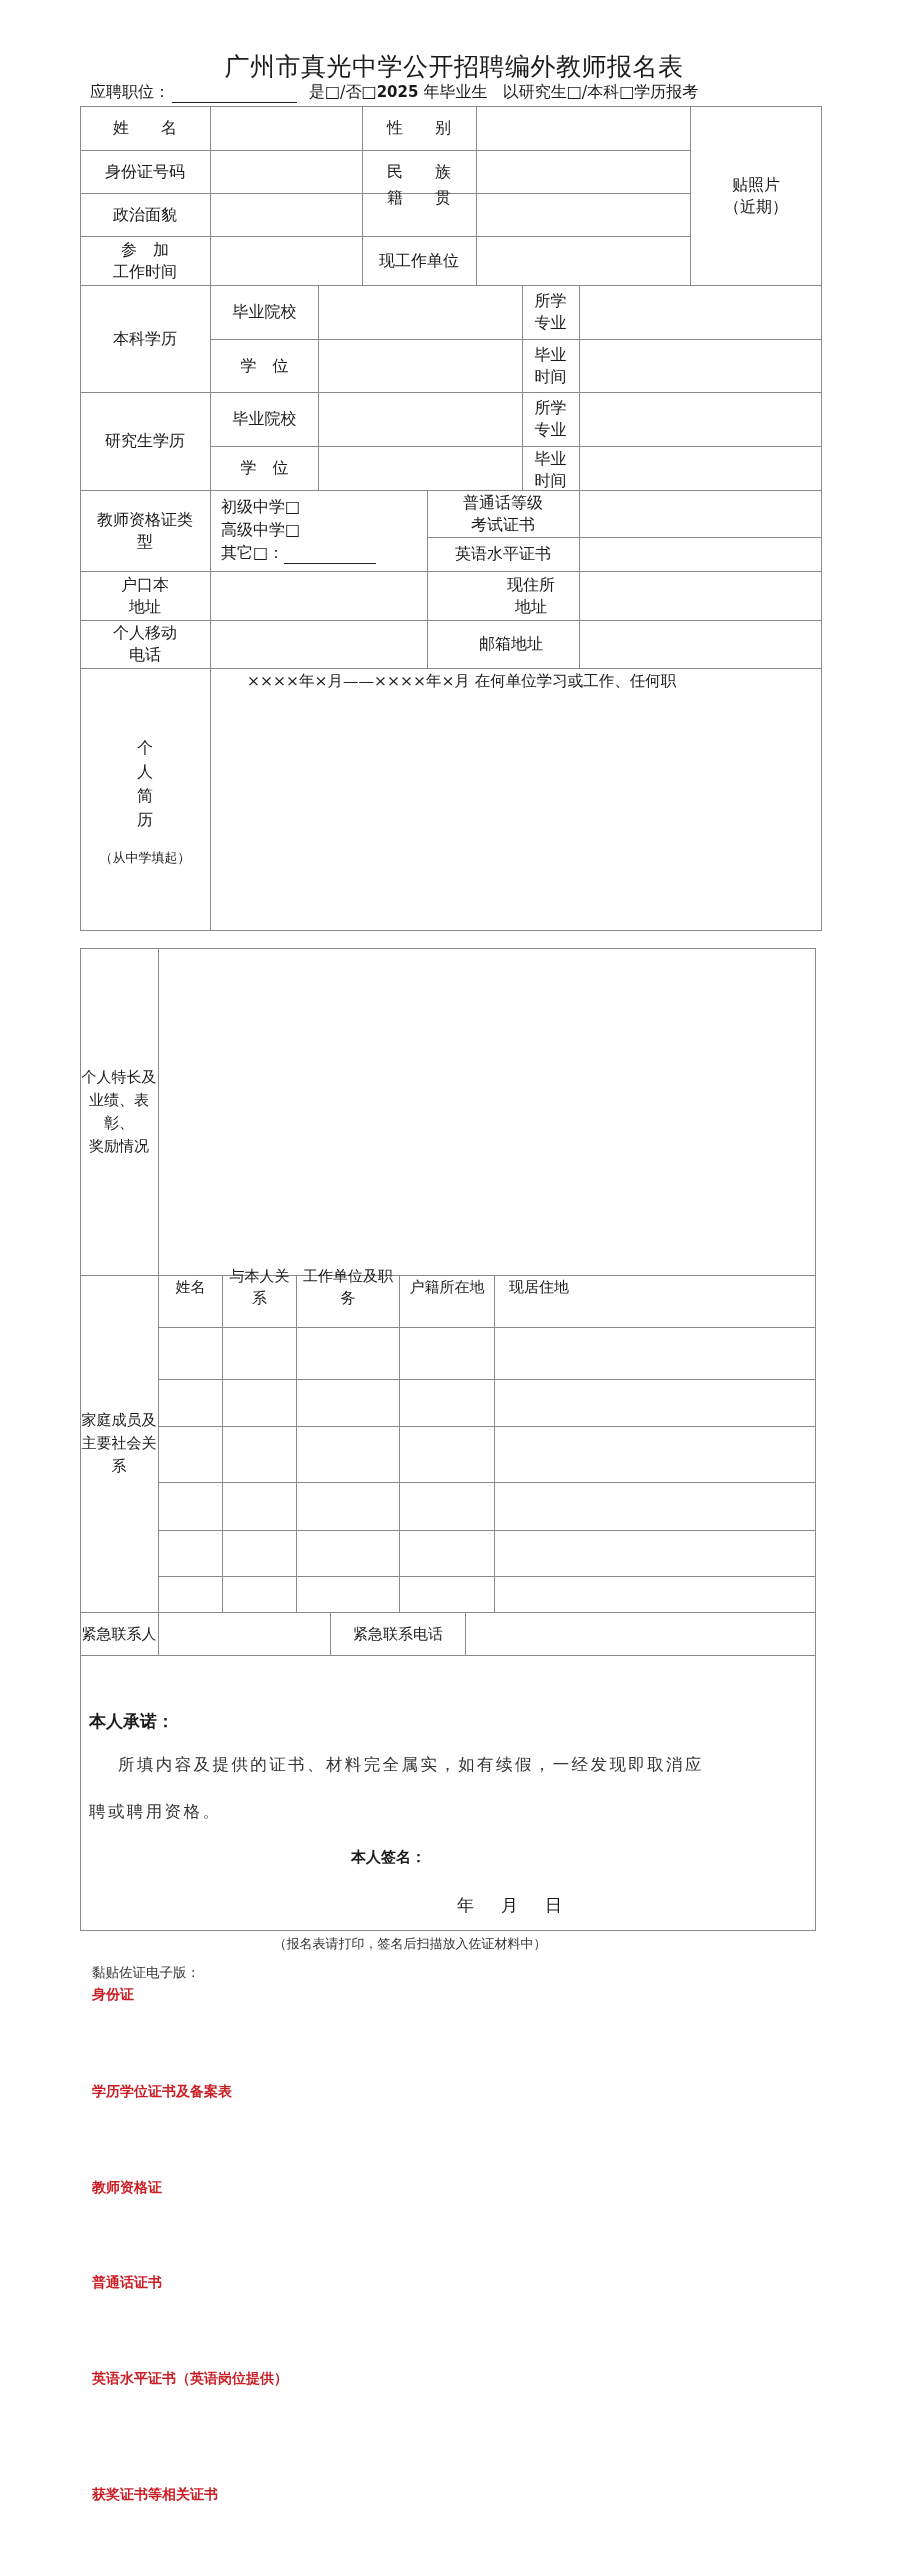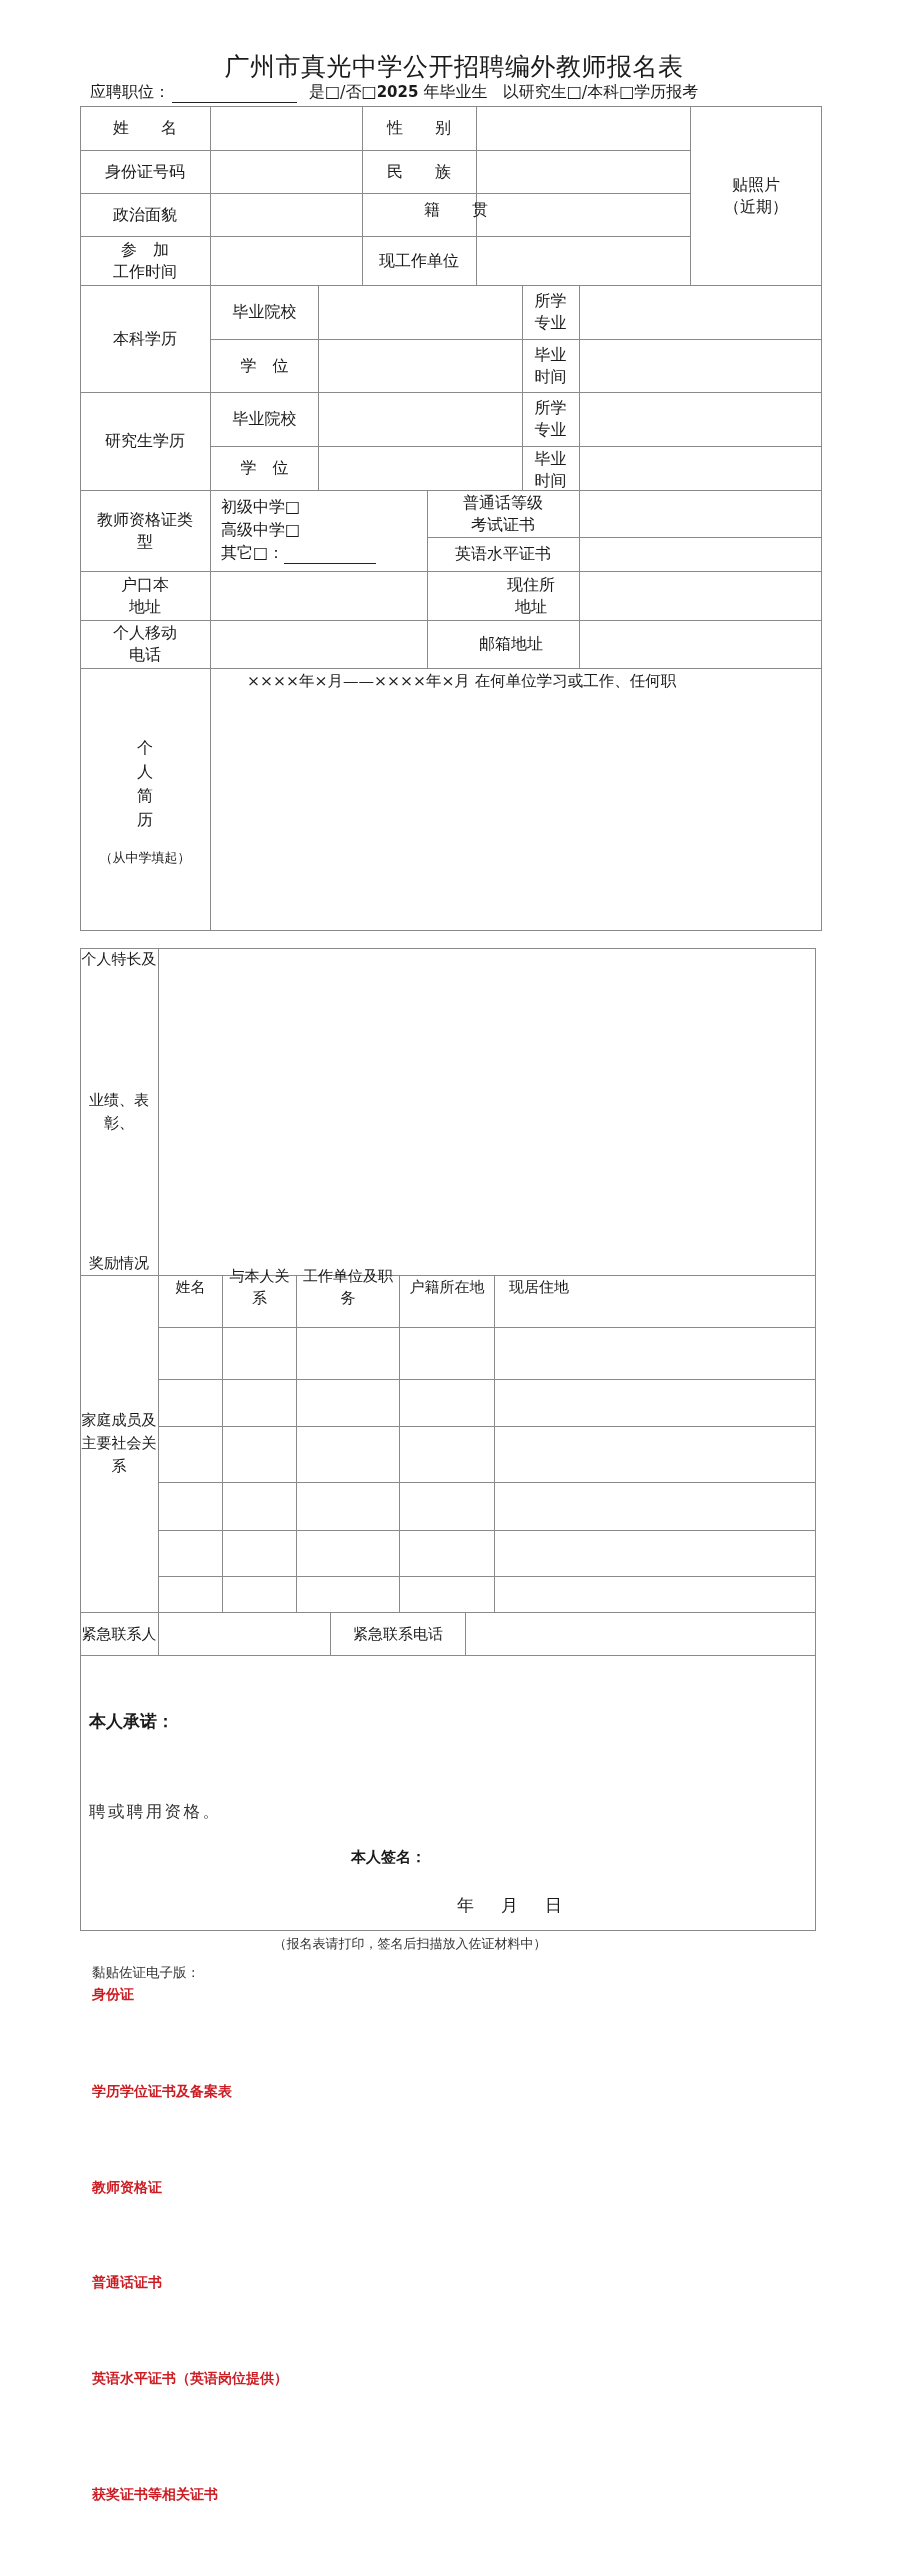--- a/index.html
+++ b/index.html
@@ -47,21 +47,21 @@
   <div class="cell" style="left:362px;top:106px;width:114px;height:44px;">性　　别</div>
   <div class="input" style="left:477px;top:106px;width:213px;height:44px;"></div>
 
   <div class="cell" style="left:80px;top:150px;width:130px;height:43px;">身份证号码</div>
   <div class="input" style="left:211px;top:150px;width:151px;height:43px;"></div>
   <div class="cell" style="left:362px;top:150px;width:114px;height:43px;">民　　族</div>
   <div class="input" style="left:477px;top:150px;width:213px;height:43px;"></div>
 
   <div class="cell" style="left:80px;top:193px;width:130px;height:43px;">政治面貌</div>
   <div class="input" style="left:211px;top:193px;width:151px;height:43px;"></div>
-  <div class="cell" style="left:362px;top:188px;width:114px;height:43px;padding-left:37px;">籍　　贯</div>
+  <div class="cell" style="left:362px;top:176px;width:114px;height:43px;">籍　　贯</div>
   <div class="input" style="left:477px;top:193px;width:213px;height:43px;"></div>
 
   <div class="cell" style="left:80px;top:236px;width:130px;height:49px;flex-direction:column;">
     <span>参　加</span>
     <span>工作时间</span>
   </div>
   <div class="input" style="left:211px;top:236px;width:151px;height:49px;"></div>
   <div class="cell" style="left:362px;top:236px;width:114px;height:49px;">现工作单位</div>
   <div class="input" style="left:477px;top:236px;width:213px;height:49px;"></div>
 
@@ -166,21 +166,21 @@
 </div>
 
 <div>
   <div class="ln h" style="left:80px;top:948px;width:736px;"></div>
   <div class="ln v" style="left:80px;top:948px;height:983px;"></div>
   <div class="ln v" style="left:815px;top:948px;height:983px;"></div>
   <div class="ln h" style="left:80px;top:1930px;width:736px;"></div>
   <div class="ln v" style="left:158px;top:948px;height:707px;"></div>
 
   <div class="ln h" style="left:80px;top:1275px;width:736px;"></div>
-  <div class="cell" style="left:80px;top:948px;width:78px;height:327px;flex-direction:column;font-size:15px;line-height:23px;justify-content:space-between;">
+  <div class="cell" style="left:80px;top:948px;width:78px;height:327px;flex-direction:column;font-size:15px;line-height:23px;">
     <span>个人特长及</span>
     <span>业绩、表彰、</span>
     <span>奖励情况</span>
   </div>
   <div class="input" style="left:159px;top:948px;width:656px;height:327px;"></div>
 
   <div class="ln v" style="left:222px;top:1275px;height:337px;"></div>
   <div class="ln v" style="left:296px;top:1275px;height:337px;"></div>
   <div class="ln v" style="left:399px;top:1275px;height:337px;"></div>
   <div class="ln v" style="left:494px;top:1275px;height:337px;"></div>
@@ -213,20 +213,21 @@
   <div class="ln v" style="left:330px;top:1612px;height:43px;"></div>
   <div class="ln v" style="left:465px;top:1612px;height:43px;"></div>
   <div class="ln h" style="left:80px;top:1655px;width:736px;"></div>
   <div class="cell" style="left:80px;top:1612px;width:78px;height:43px;font-size:15px;">紧急联系人</div>
   <div class="input" style="left:159px;top:1612px;width:171px;height:43px;"></div>
   <div class="cell" style="left:331px;top:1612px;width:134px;height:43px;font-size:15px;">紧急联系电话</div>
   <div class="input" style="left:466px;top:1612px;width:349px;height:43px;"></div>
 
   <div class="abs" style="left:81px;top:1656px;width:734px;height:274px;">
     <div class="abs" style="left:8px;top:54px;font-size:17px;font-weight:bold;">本人承诺：</div>
+    <div class="abs" style="left:37px;top:98px;font-size:16.5px;letter-spacing:2.4px;white-space:nowrap;color:#333;">所填内容及提供的证书、材料完全属实，如有续假，一经发现即取消应</div>
     <div class="abs" style="left:8px;top:145px;font-size:16.5px;letter-spacing:2.4px;white-space:nowrap;color:#333;">聘或聘用资格。</div>
     <div class="abs" style="left:270px;top:192px;font-size:15px;font-weight:bold;">本人签名：</div>
     <div class="abs" style="left:300px;top:186px;width:200px;height:28px;"></div>
     <div class="abs" style="left:376px;top:238px;font-size:17px;">年</div>
     <div class="abs" style="left:420px;top:238px;font-size:17px;">月</div>
     <div class="abs" style="left:464px;top:238px;font-size:17px;">日</div>
   </div>
 </div>
 
 <div class="abs" style="left:0;width:820px;top:1935px;text-align:center;font-size:13px;color:#333;box-sizing:border-box;">（报名表请打印，签名后扫描放入佐证材料中）</div>

